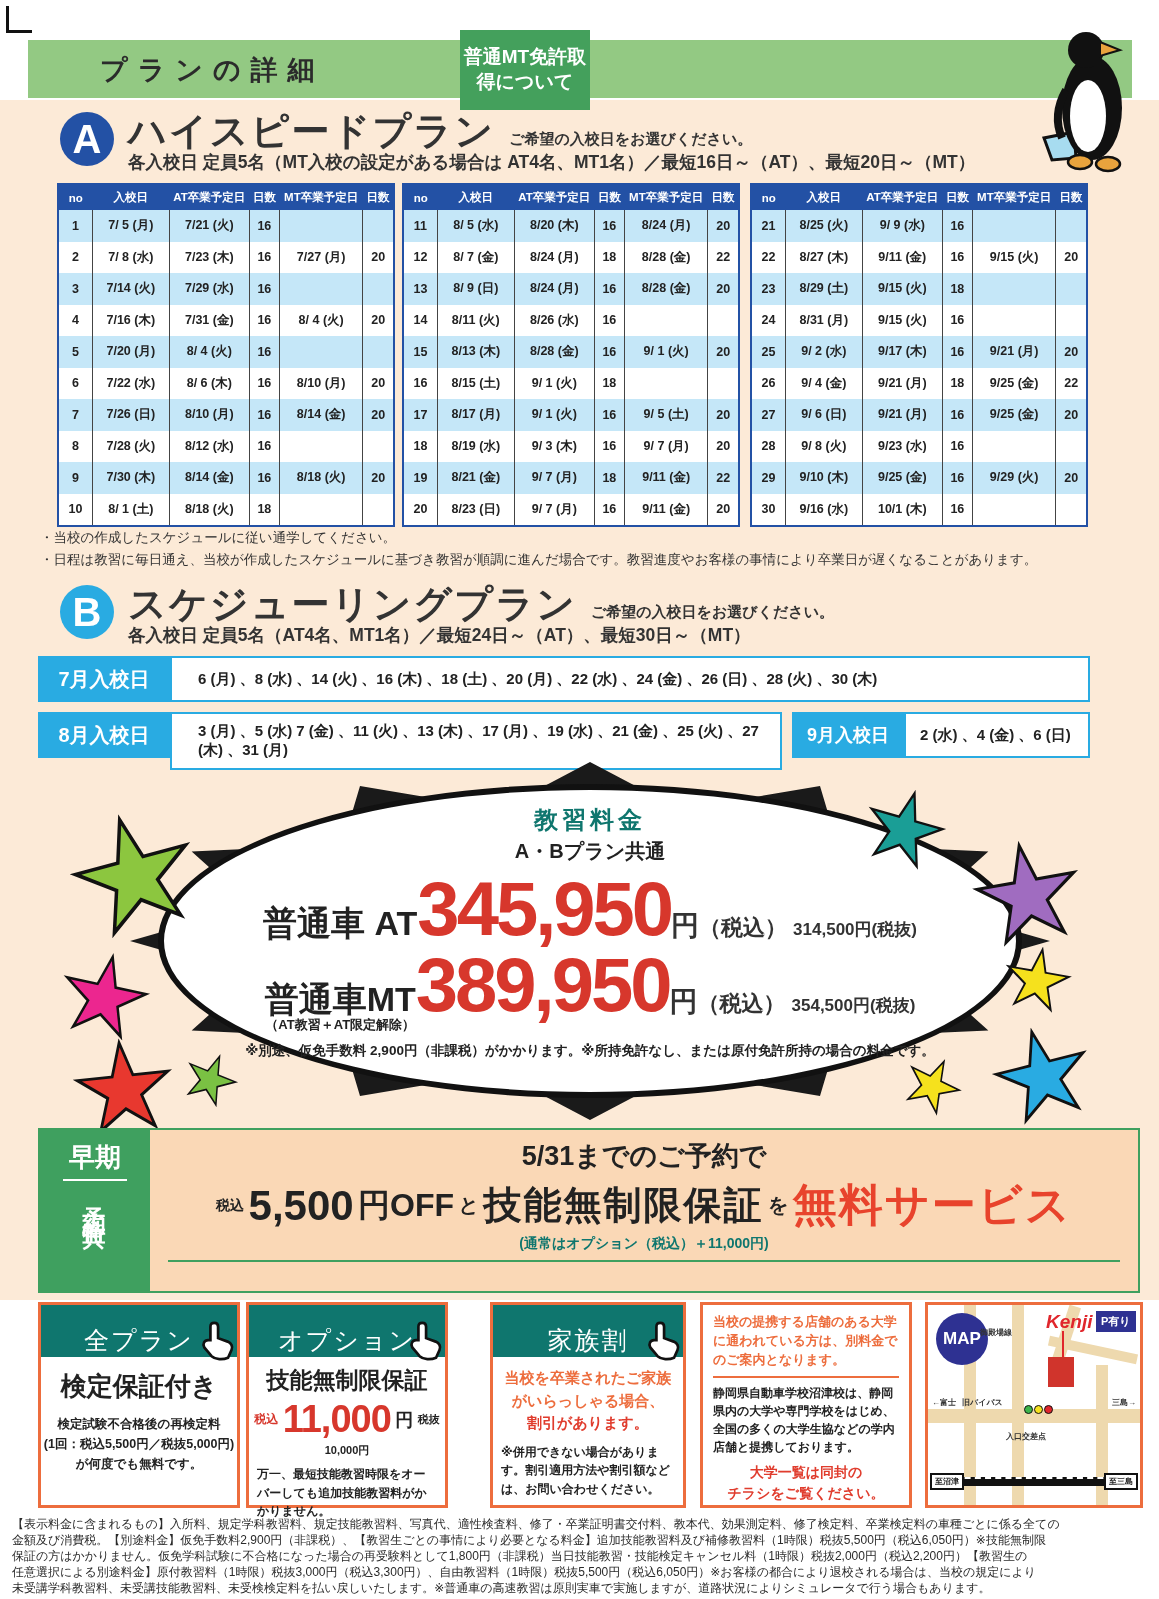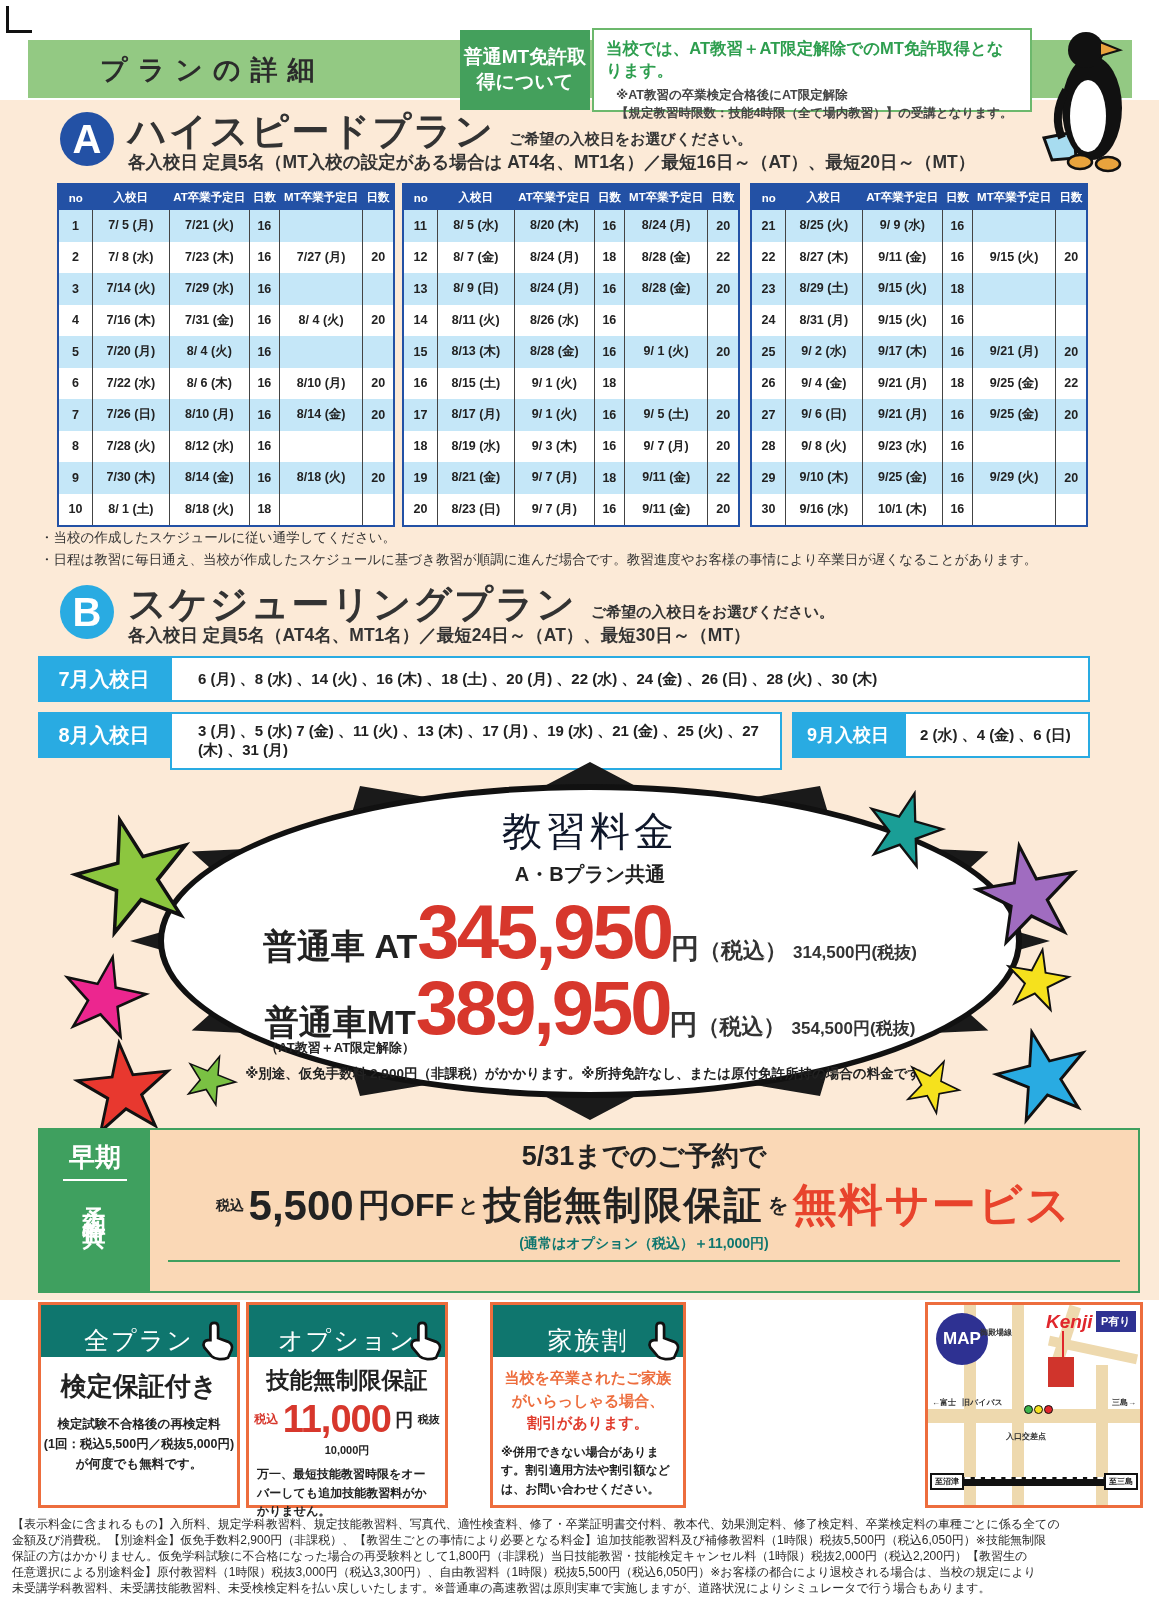--- a/index.html
+++ b/index.html
@@ -82,27 +82,20 @@
 <div id="page">
   <div class="abs" id="peach-bg"></div>
   <div class="abs crop-h"></div>
   <div class="abs crop-v"></div>
 
   <div class="abs" id="green-bar"></div>
   <div class="abs" id="plan-title">プランの詳細</div>
   <div class="abs" id="mt-tab">
     <span>普通MT免許取得について</span>
   </div>
-  <div class="abs" id="mt-info">
-    <div class="t">当校では、AT教習＋AT限定解除でのMT免許取得となります。</div>
-    <div class="n">
-      <span>※AT教習の卒業検定合格後にAT限定解除</span><br>
-      <span>【規定教習時限数：技能4時限（全て場内教習）】の受講となります。</span>
-    </div>
-  </div>
 
   <svg class="abs" style="left:1022px;top:20px" width="118" height="158" viewBox="0 0 118 158">
     <path d="M30 140 L22 118 L52 112 L54 138 Z" fill="#a7dcf0" stroke="#111" stroke-width="3"></path>
     <ellipse cx="70" cy="88" rx="30" ry="52" fill="#111"></ellipse>
     <circle cx="64" cy="30" r="18" fill="#111"></circle>
     <ellipse cx="66" cy="96" rx="18" ry="36" fill="#fff"></ellipse>
     <polygon points="78,22 98,30 78,36" fill="#e8a33d" stroke="#111" stroke-width="2"></polygon>
     <ellipse cx="58" cy="142" rx="12" ry="7" fill="#e8a33d" stroke="#111" stroke-width="2.5"></ellipse>
     <ellipse cx="86" cy="144" rx="12" ry="7" fill="#e8a33d" stroke="#111" stroke-width="2.5"></ellipse>
     <path d="M44 70 Q30 95 40 118" stroke="#111" stroke-width="8" fill="none"></path>
@@ -426,21 +419,21 @@
   <div class="abs mlabel" style="left:38px;top:712px;width:132px;height:46px">8月入校日</div>
   <div class="abs mbox" style="left:170px;top:712px;width:612px;height:58px">3 (月) 、5 (水) 7 (金) 、11 (火) 、13 (木) 、17 (月) 、19 (水) 、21 (金) 、25 (火) 、27 (木) 、31 (月)</div>
 
   <div class="abs mlabel" style="left:792px;top:712px;width:112px;height:46px;font-size:18px">9月入校日</div>
   <div class="abs mbox" style="left:904px;top:712px;width:186px;height:46px;padding-left:14px">2 (水) 、4 (金) 、6 (日)</div>
 
   <div class="abs" style="left:130px;top:762px;width:920px;height:358px">
     <div class="spiky"></div>
     <div class="cloud"></div>
     <div style="position:absolute;inset:0;text-align:center;padding-top:42px;box-sizing:border-box">
-      <div style="font-size:40px;font-weight:normal;color:#0f172a;letter-spacing:4px">教習料金</div>
+      <div style="font-size:24px;font-weight:bold;color:#0f766e;letter-spacing:4px">教習料金</div>
       <div style="font-size:20px;font-weight:bold;color:#222;margin-top:2px">A・Bプラン共通</div>
 
       <div class="price-line" style="margin-top:10px">
         <span style="font-size:34px;font-weight:bold;color:#222">普通車 AT</span>
         <span class="price-big">345,950</span>
         <span class="yen">円</span>
         <span class="taxin">（税込）</span>
         <span class="pretax">314,500円(税抜)</span>
       </div>
 
@@ -563,20 +556,28 @@
     <div style="text-align:center;padding-top:10px">
       <div class="orange-t" style="font-size:15px;line-height:1.5">
         <span>当校を卒業されたご家族</span><br>
         <span>がいらっしゃる場合、</span><br>
         <span class="red-t">割引があります。</span>
       </div>
       <div style="font-size:12px;font-weight:bold;color:#222;margin-top:8px;padding:0 8px;line-height:1.55;text-align:left">※併用できない場合があります。割引適用方法や割引額などは、お問い合わせください。</div>
     </div>
   </div>
 
+  <div class="abs obox" style="left:700px;top:1302px;width:212px;height:206px;padding:8px 10px">
+    <div class="orange-t" style="font-size:13px;line-height:1.45;border-bottom:2px solid #ed6d3d;padding-bottom:6px">当校の提携する店舗のある大学に通われている方は、別料金でのご案内となります。</div>
+    <div style="font-size:12px;font-weight:bold;color:#222;line-height:1.5;margin-top:6px">静岡県自動車学校沼津校は、静岡県内の大学や専門学校をはじめ、全国の多くの大学生協などの学内店舗と提携しております。</div>
+    <div class="red-t" style="font-size:14px;text-align:center;margin-top:6px;line-height:1.5">
+      <span>大学一覧は同封の</span><br>
+      <span>チラシをご覧ください。</span>
+    </div>
+  </div>
 
   <div class="abs obox" style="left:925px;top:1302px;width:218px;height:206px;overflow:hidden">
     <div class="road" style="left:0;top:104px;width:100%;height:14px"></div>
     <div class="road" style="left:36px;top:0;width:12px;height:200px"></div>
     <div class="road" style="left:84px;top:0;width:12px;height:200px"></div>
     <div class="road" style="left:132px;top:0;width:12px;height:60px;transform:rotate(18deg)"></div>
     <div class="road" style="left:168px;top:60px;width:12px;height:140px"></div>
     <div class="road" style="left:120px;top:40px;width:90px;height:10px;transform:rotate(12deg)"></div>
 
     <div style="position:absolute;left:8px;top:8px;width:52px;height:52px;border-radius:50%;background:#2e3192;color:#fff;display:flex;align-items:center;justify-content:center;font-size:17px;font-weight:bold">MAP</div>

